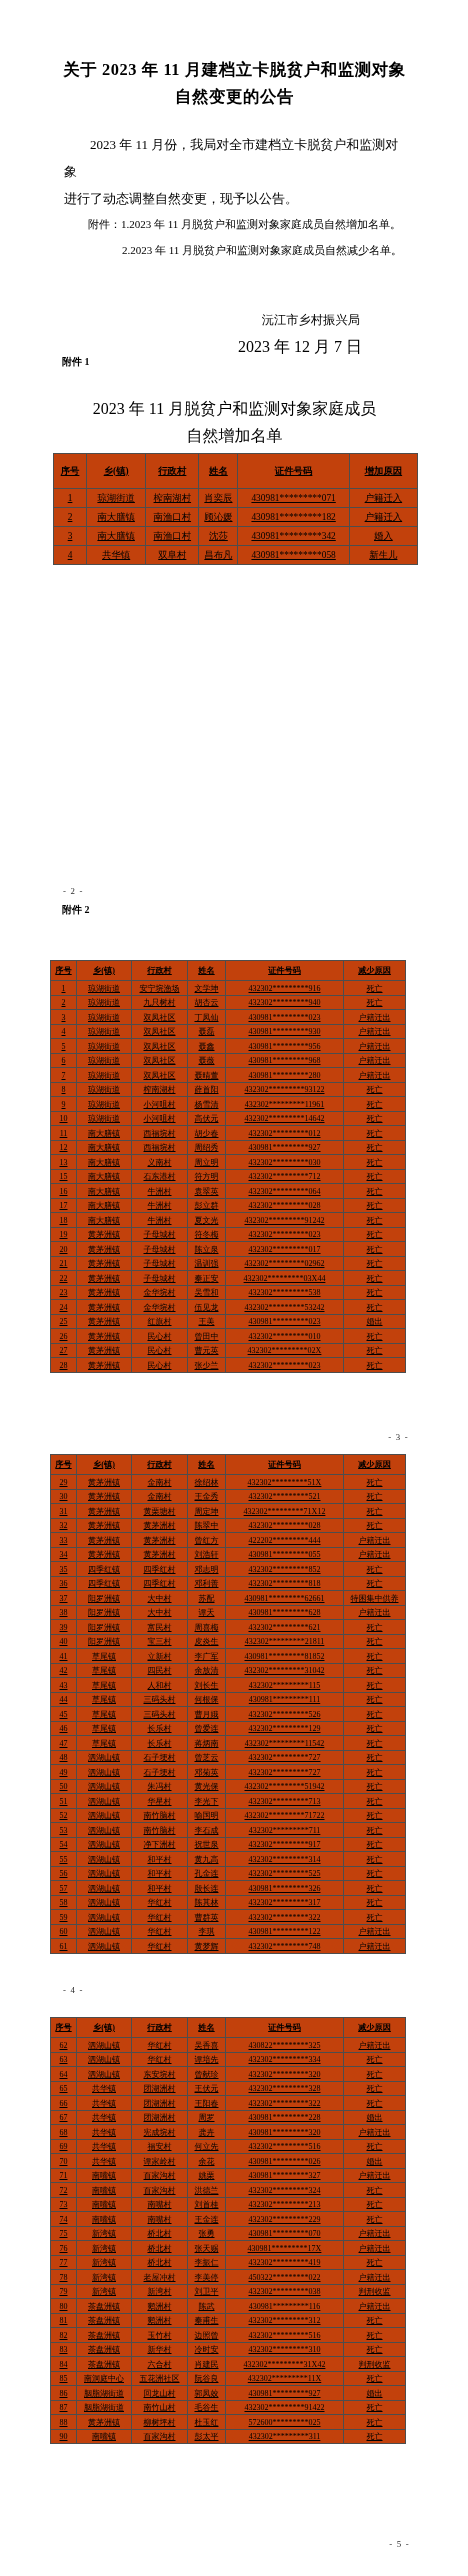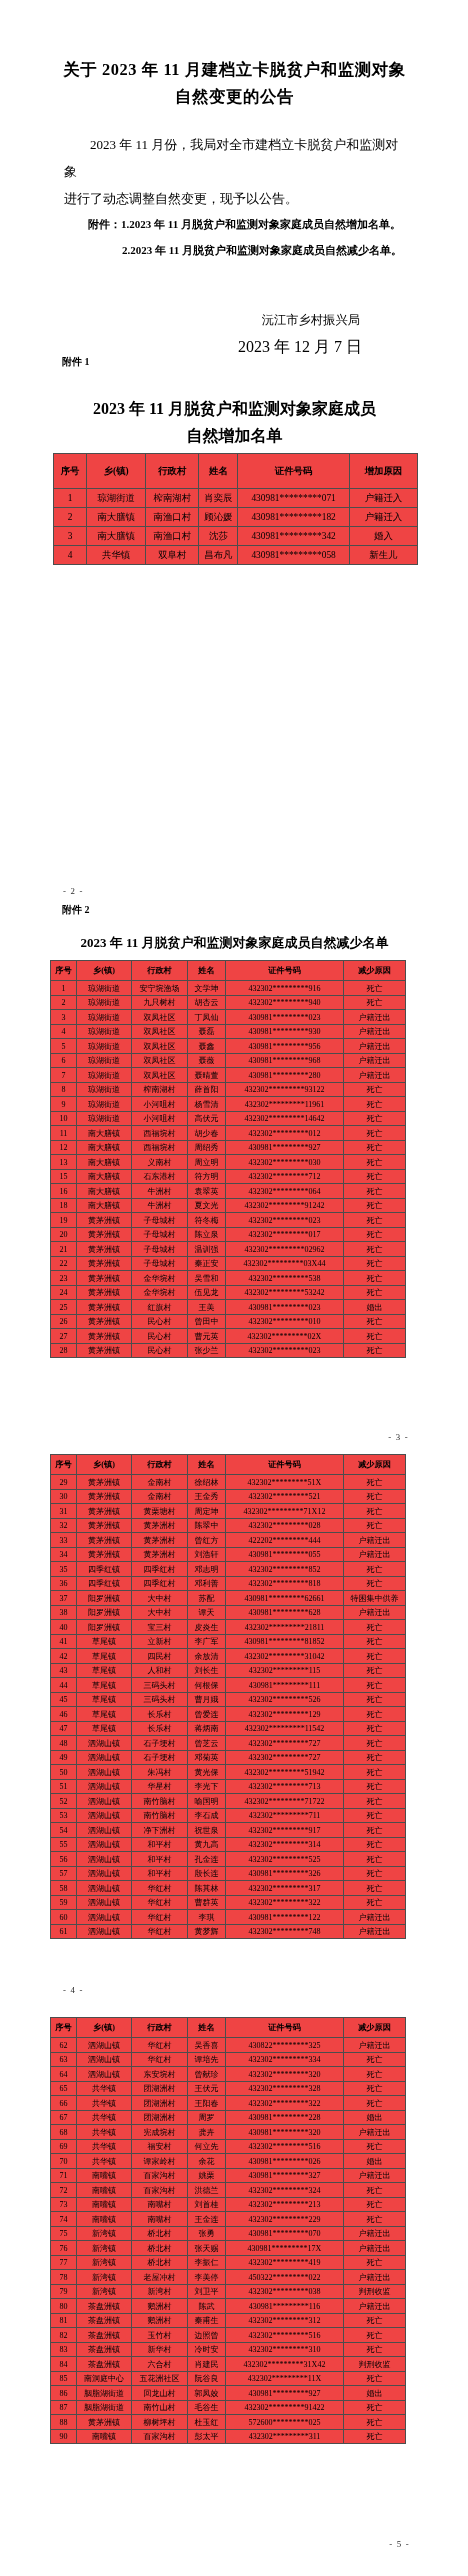--- a/index.html
+++ b/index.html
@@ -9,36 +9,36 @@
     font-family:"Liberation Serif","DejaVu Serif",serif;
     overflow:hidden;
   }
   .abs{position:absolute;}
   .doc-title{
     top:40px;left:0;width:469px;text-align:center;
     font-size:16.4px;font-weight:bold;line-height:27px;letter-spacing:0.6px;
   }
   .body-para{top:115px;left:64px;width:346px;font-size:13px;line-height:27px;}
   .body-para .l1{text-indent:2em;}
-  .attachments{top:195px;left:88px;width:340px;font-size:11px;line-height:26px;font-weight:bold;}
+  .attachments{top:195px;left:88px;width:340px;font-size:11px;line-height:26px;}
   .attachments .l2{margin-left:34px;}
   .issuer{top:296px;right:109px;font-size:12.3px;}
   .doc-date{top:321px;right:107px;font-size:16px;}
   .att-label{font-size:10px;font-weight:bold;color:#000;}
   .att1-label{top:339px;left:62px;}
   .att2-label{top:887px;left:62px;}
   .att1-title{
     top:379px;left:0;width:469px;text-align:center;
-    font-size:16px;font-weight:bold;line-height:27px;
+    font-size:16px;font-weight:normal;line-height:27px;
   }
   .att2-title{
     top:918px;left:0;width:469px;text-align:center;
     font-size:13px;font-weight:bold;
   }
-  table{border-collapse:collapse;table-layout:fixed;background:#ef4444;}
+  table{border-collapse:collapse;table-layout:fixed;background:#c2410c;text-decoration:underline;}
   th,td{
     border:0.6px solid #4d4d4d;text-align:center;vertical-align:middle;
     overflow:hidden;white-space:nowrap;padding:0 0.6px;
   }
   th{font-weight:bold;}
   .t1{top:437px;left:53px;width:365px;font-size:9.4px;}
   .t1 th{height:34px;}
   .t1 td{height:18px;}
   .t2{left:50px;width:356px;font-size:8px;}
   .t2 th{height:19.3px;font-size:8.2px;}
@@ -132,21 +132,20 @@
           <td>双阜村</td>
           <td>昌布凡</td>
           <td>430981*********058</td>
           <td>新生儿</td>
         </tr>
       </tbody>
     </table>
 
   <div class="abs pmark pm2">- 2 -</div>
   <div class="abs att-label att2-label">附件 2</div>
-  <div class="abs att2-title">2023 年 11 月脱贫户和监测对象家庭成员自然减少名单</div>
 
   <table class="abs t2 t2-p1">
       <colgroup>
         <col style="width: 26px;">
         <col style="width: 55px;">
         <col style="width: 56px;">
         <col style="width: 38px;">
         <col style="width: 118px;">
         <col style="width: 62px;">
       </colgroup>
@@ -272,20 +271,28 @@
           <td>符方明</td>
           <td>432302*********712</td>
           <td>死亡</td>
         </tr>
         <tr>
           <td>16</td>
           <td>南大膳镇</td>
           <td>牛洲村</td>
           <td>袁翠英</td>
           <td>432302*********064</td>
+          <td>死亡</td>
+        </tr>
+        <tr>
+          <td>17</td>
+          <td>南大膳镇</td>
+          <td>牛洲村</td>
+          <td>彭立群</td>
+          <td>432302*********028</td>
           <td>死亡</td>
         </tr>
         <tr>
           <td>18</td>
           <td>南大膳镇</td>
           <td>牛洲村</td>
           <td>夏文光</td>
           <td>432302*********91242</td>
           <td>死亡</td>
         </tr>
@@ -467,20 +474,28 @@
         </tr>
         <tr>
           <td>38</td>
           <td>阳罗洲镇</td>
           <td>大中村</td>
           <td>谭天</td>
           <td>430981*********628</td>
           <td>户籍迁出</td>
         </tr>
         <tr>
+          <td>39</td>
+          <td>阳罗洲镇</td>
+          <td>富民村</td>
+          <td>周喜梅</td>
+          <td>432302*********621</td>
+          <td>死亡</td>
+        </tr>
+        <tr>
           <td>40</td>
           <td>阳罗洲镇</td>
           <td>宝三村</td>
           <td>皮炎生</td>
           <td>432302*********21811</td>
           <td>死亡</td>
         </tr>
         <tr>
           <td>41</td>
           <td>草尾镇</td>

